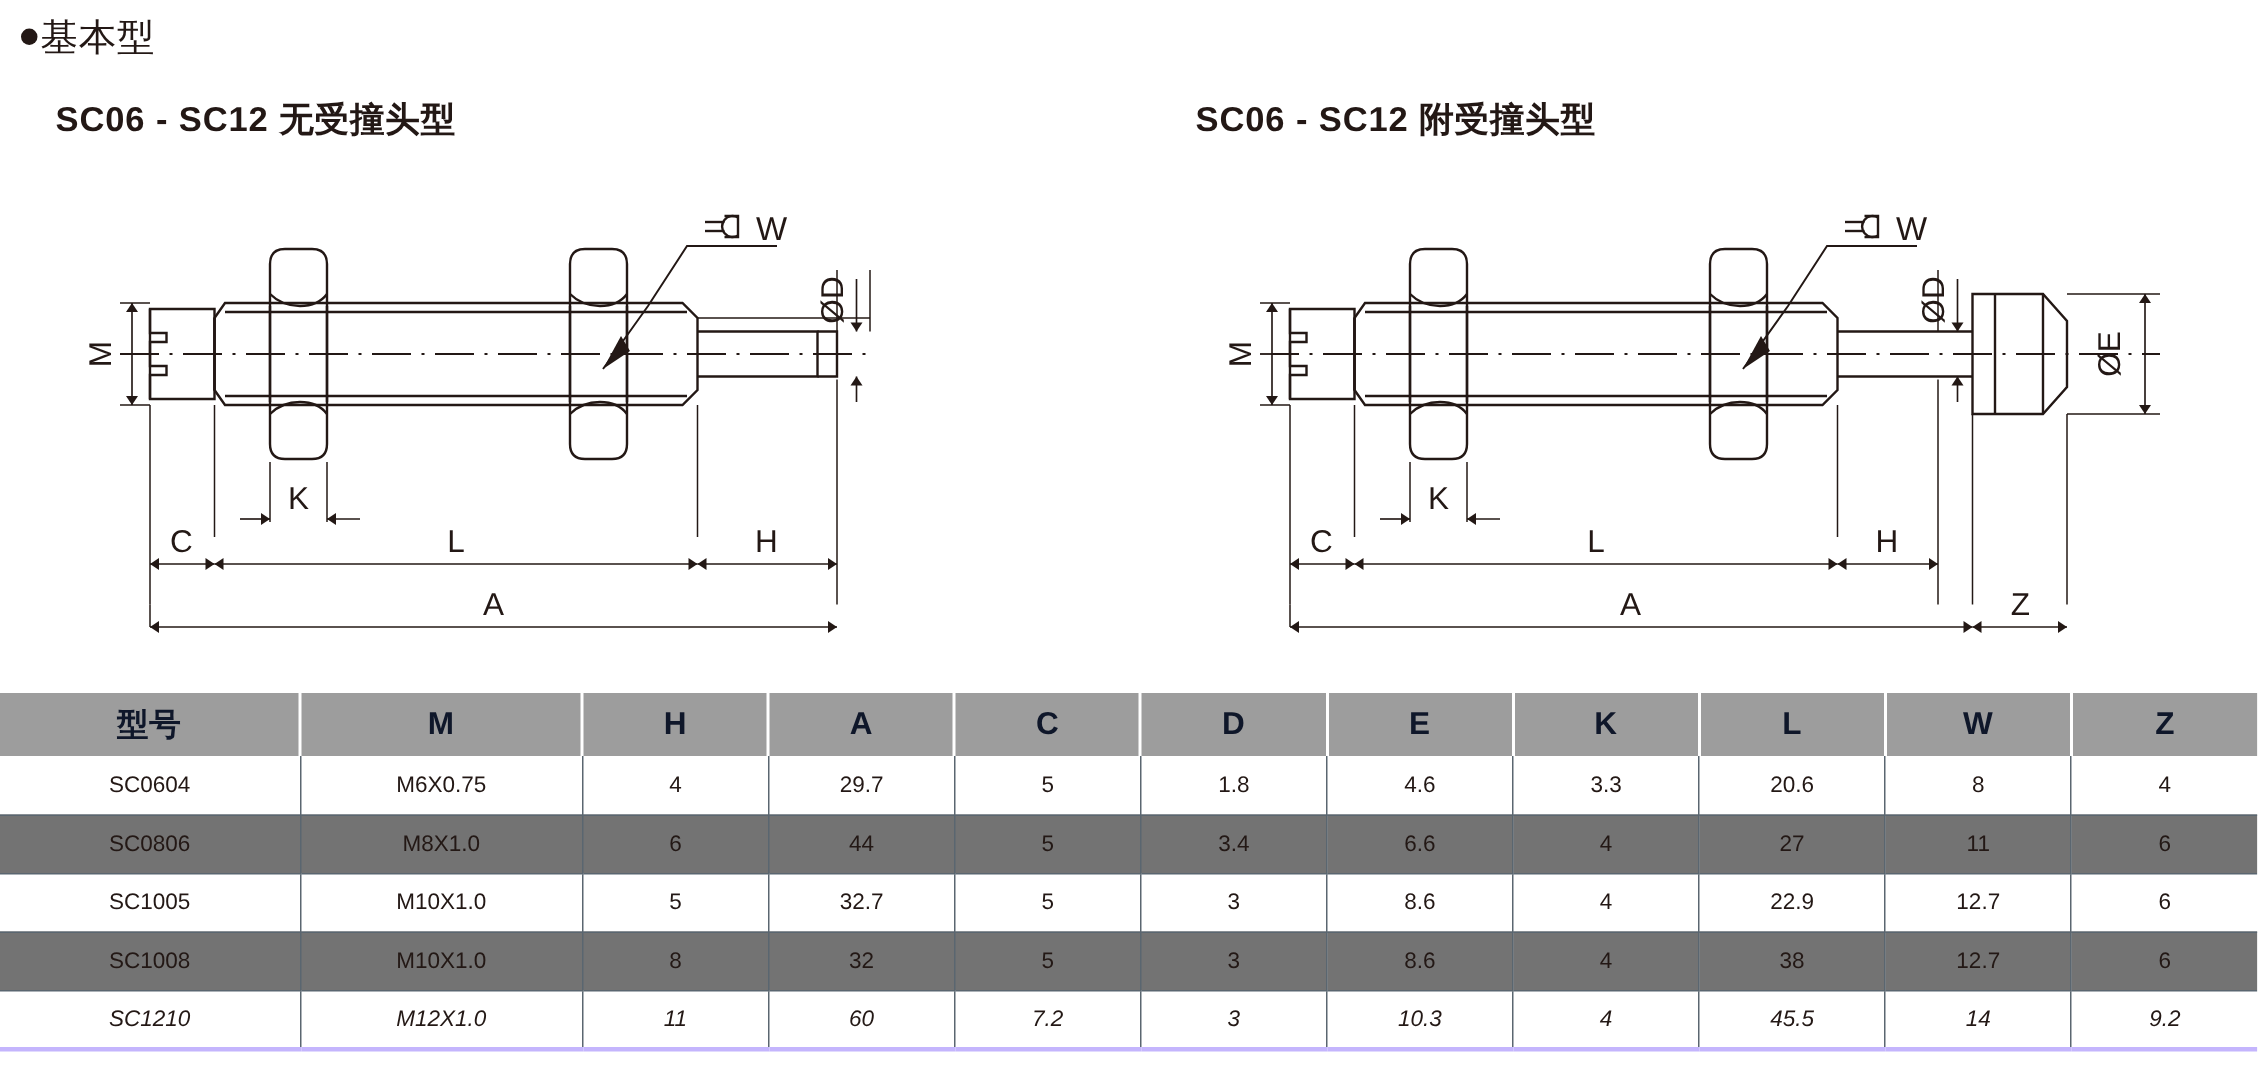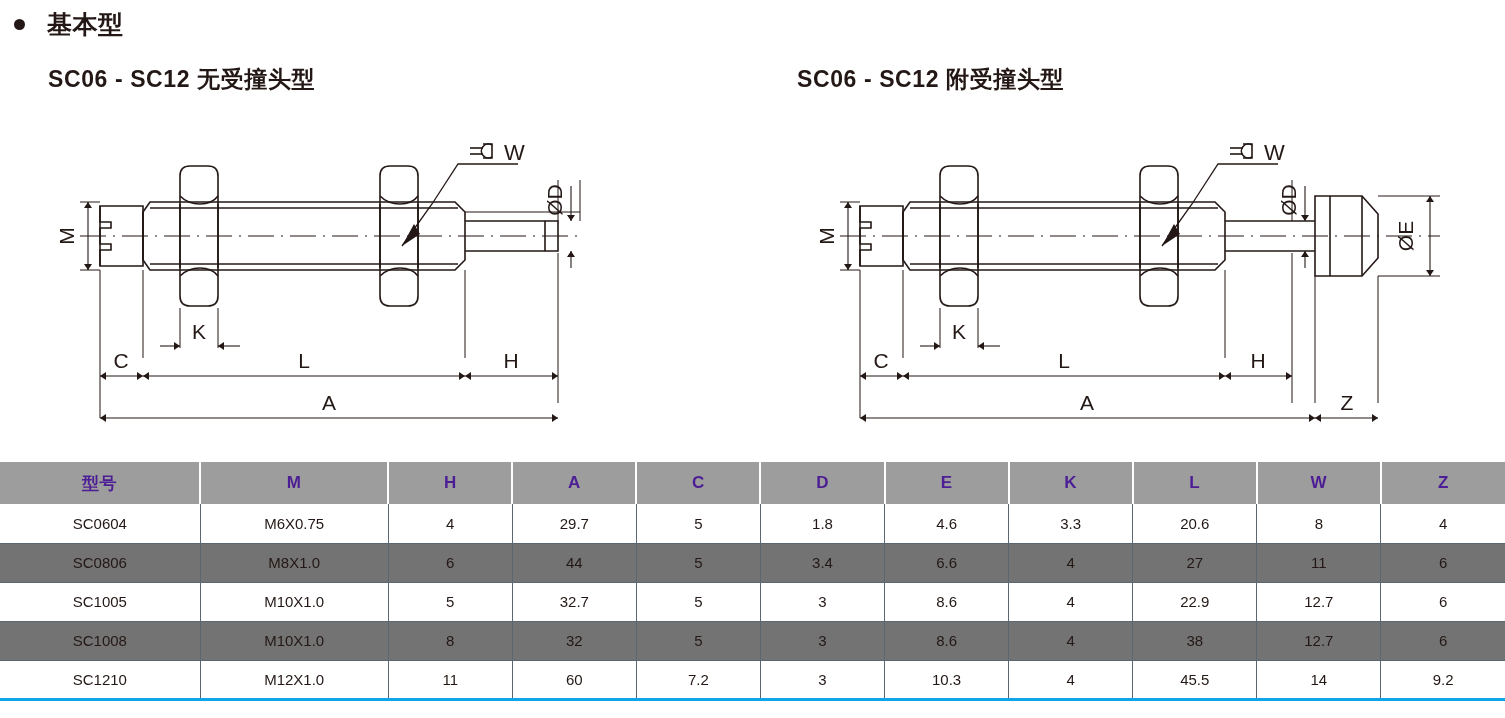--- a/index.html
+++ b/index.html
@@ -14,42 +14,42 @@
     height: 718px;
     background: #ffffff;
     overflow: hidden;
   }
 
   
   .section-title {
     position: absolute;
     left: 14px; top: 8px;
     font-size: 25px;
-    font-weight: bold;
+    font-weight: normal;
     color: #231815;
     letter-spacing: 0.5px;
     display: flex;
     align-items: center;
-    gap: 22px;
+    gap: 2px;
   }
   .bullet-dot {
     width: 11px; height: 11px;
     border-radius: 50%;
     background: #231815;
     display: inline-block;
   }
   .drawing-title {
     position: absolute;
     font-size: 23px;
     font-weight: bold;
     color: #231815;
     white-space: nowrap;
     letter-spacing: 0.6px;
   }
-  #title-left  { left: 48px;  top: 64px; }
+  #title-left  { left: 37px;  top: 64px; }
   #title-right { left: 797px; top: 64px; }
 
   
   .drawing {
     position: absolute;
     top: 118px;
     height: 330px;
   }
   #drawing-left  { left: 40px;  width: 600px; }
   #drawing-right { left: 800px; width: 680px; }
@@ -61,41 +61,41 @@
     left: 0; top: 462px;
     width: 1505px;
   }
   table.spec {
     border-collapse: collapse;
     width: 1505px;
     table-layout: fixed;
   }
   table.spec thead th {
     background: #9d9d9d;
-    color: #4c1d95;
-    font-size: 17px;
+    color: #0f172a;
+    font-size: 21px;
     font-weight: bold;
     height: 42px;
     border-right: 2px solid #ffffff;
     text-align: center;
     letter-spacing: 0.5px;
   }
   table.spec thead th:last-child { border-right: none; }
   table.spec tbody td {
     height: 39px;
     font-size: 15px;
     color: #231815;
     text-align: center;
     border-right: 1px solid #5a6670;
     border-bottom: 1px solid #5a6670;
     font-weight: normal;
   }
   table.spec tbody td:last-child { border-right: none; }
   table.spec tbody tr.alt td { background: #737373; }
-  table.spec tbody tr:last-child td { border-bottom: 3px solid #0ea5e9; }
+  table.spec tbody tr:last-child td { border-bottom: 3px solid #c4b5fd; font-style: italic; }
   table.spec tbody tr:first-child td { border-top: none; }
 
   
   col.c-model { width: 200px; }
   col.c-m     { width: 188px; }
   col.c-num   { width: 124px; }
 </style>
 </head>
 <body>
 

